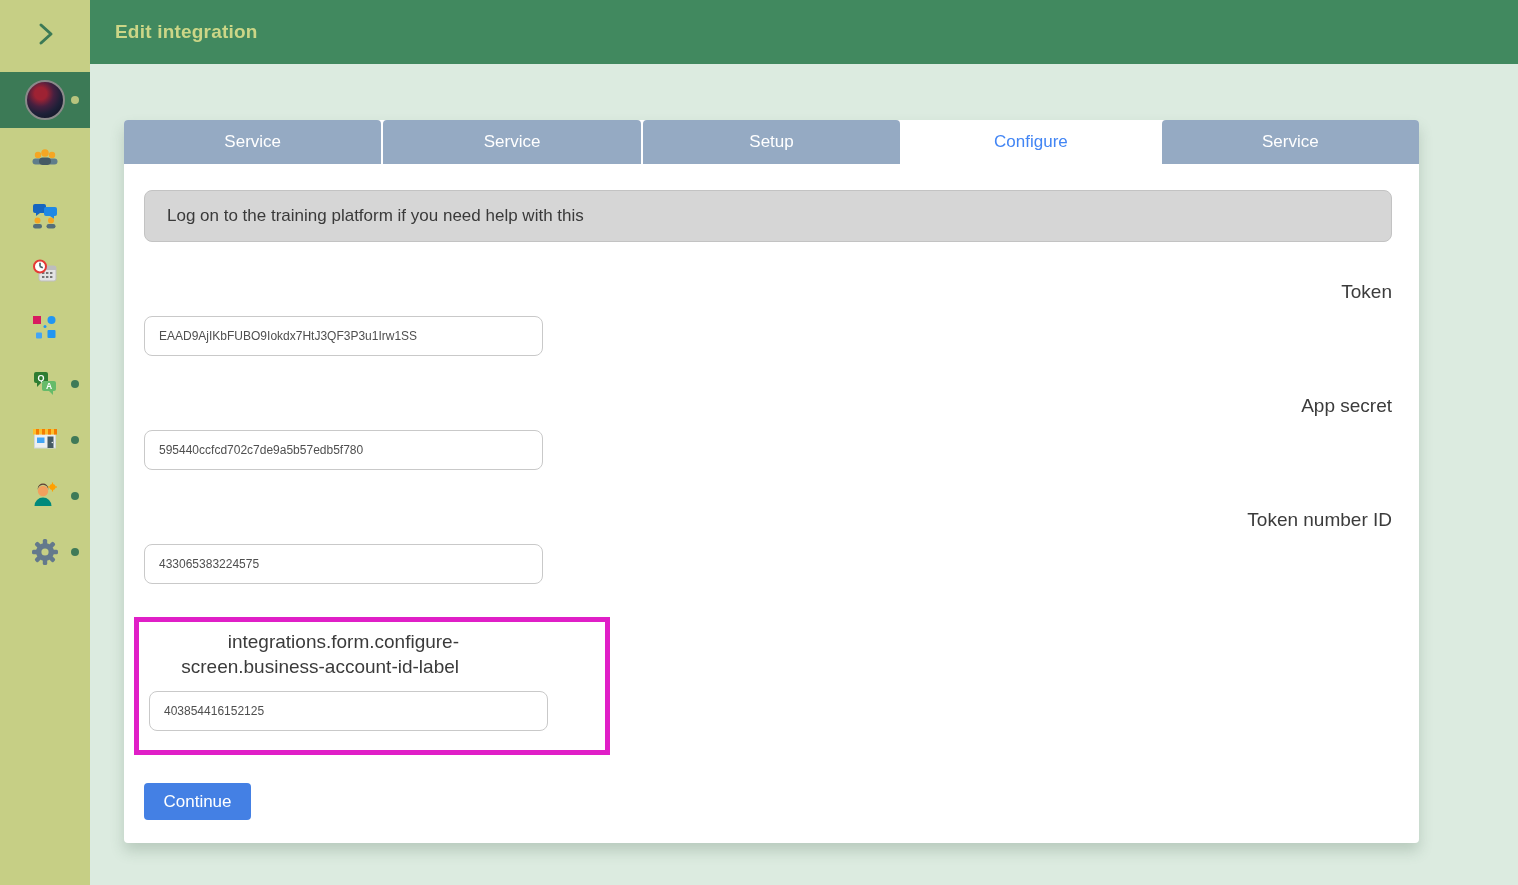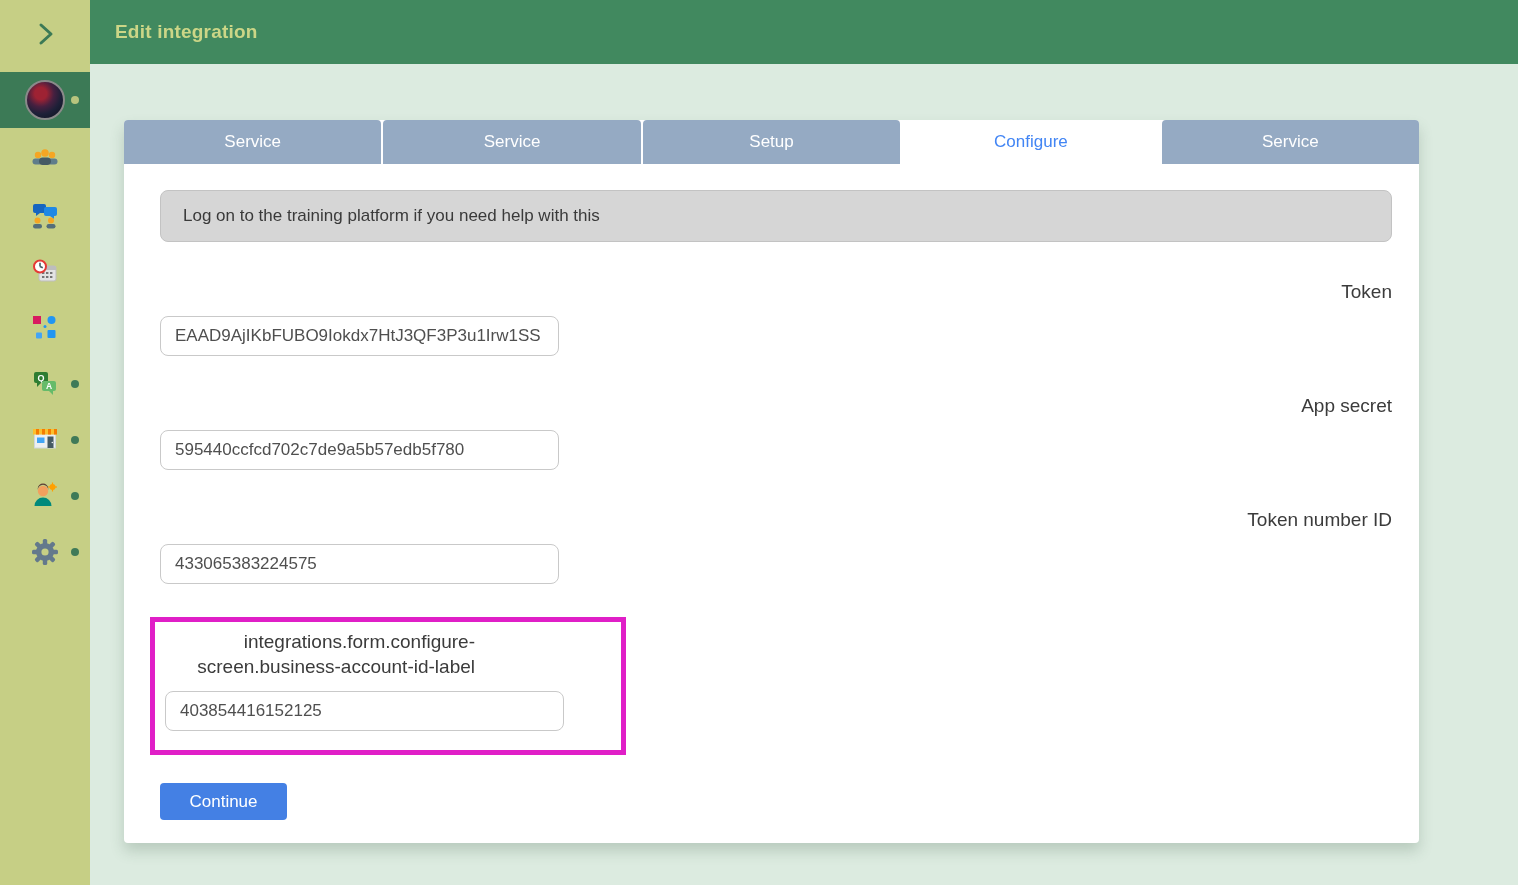--- a/index.html
+++ b/index.html
@@ -55,44 +55,44 @@
     background:#ffffff; border-radius:4px;
     box-shadow:0 8px 14px rgba(60,90,70,0.22);
   }
   .tabbar { display:flex; gap:2px; height:44px; }
   .tab {
     flex:1; display:flex; align-items:center; justify-content:center;
     background:#95aac3; color:#ffffff; font-size:17px;
     border-radius:4px 4px 0 0; cursor:pointer; user-select:none;
   }
   .tab.active { background:#ffffff; color:#4285f4; }
-  .card-body { padding:26px 27px 0 36px; }
+  .card-body { padding:26px 27px 0 20px; }
   .notice {
     height:52px; background:#d6d6d6; border:1px solid #c3c3c3; border-radius:8px;
     display:flex; align-items:center; padding-left:22px;
     font-size:17px; color:#3a3a3a;
   }
   .field { margin-top:37px; }
   .field-label {
     font-size:19px; color:#3b3b3b; line-height:25px;text-align:right;
   }
   .field-input {
     display:block; margin-top:12px; width:399px; height:40px;
     border:1px solid #c9c9c9; border-radius:8px; padding:0 14px;
-    font-size:17px; color:#4f4f4f; background:#fff; outline:none;
+    font-size:12px; color:#4f4f4f; background:#fff; outline:none;
     font-family:"Liberation Sans", sans-serif;
   }
   .highlight-box {
     margin-top:33px; margin-left:-10px; width:476px;
     border:5px solid #e01fc7; padding:7px 0 19px 10px;
   }
   .highlight-box .field-label { width:310px; }
   .highlight-box .field-input { margin-top:12px; }
   .continue-btn {
-    margin-top:28px; width:127px; height:37px; border:none; border-radius:4px;
+    margin-top:28px; width:107px; height:37px; border:none; border-radius:4px;
     background:#4480e4; color:#ffffff; font-size:17px; cursor:pointer;
     font-family:"Liberation Sans", sans-serif;
   }
 </style>
 </head>
 <body>
 
 <div class="sidebar">
   <div class="sidebar-top">
     <span>

